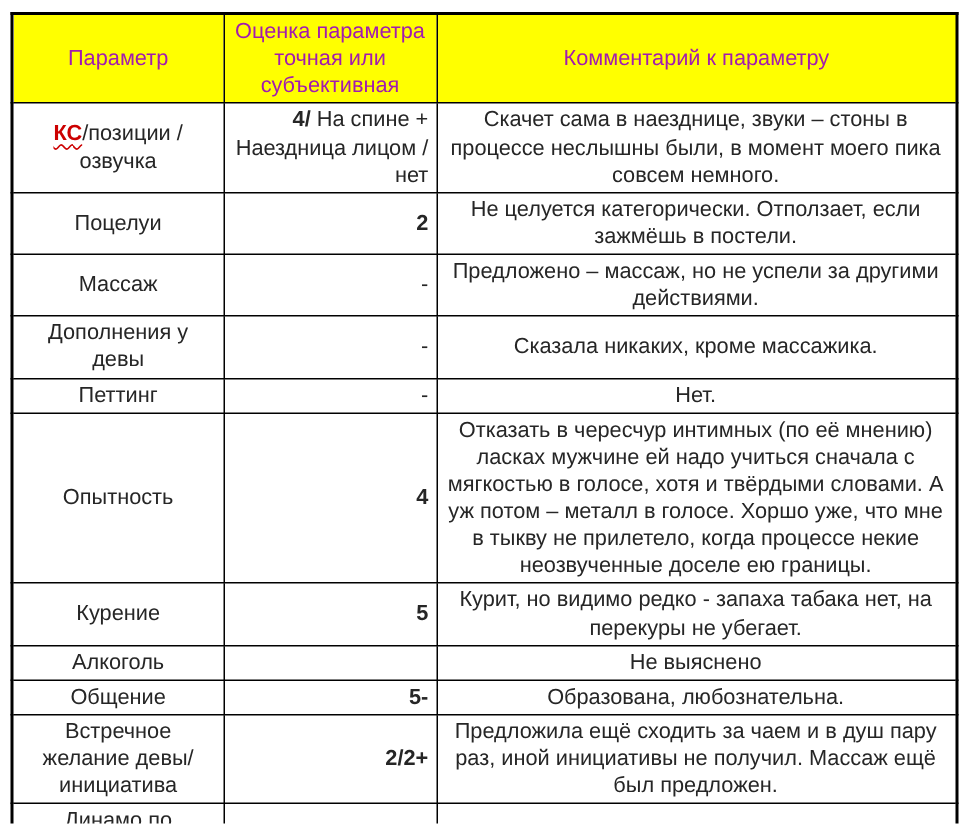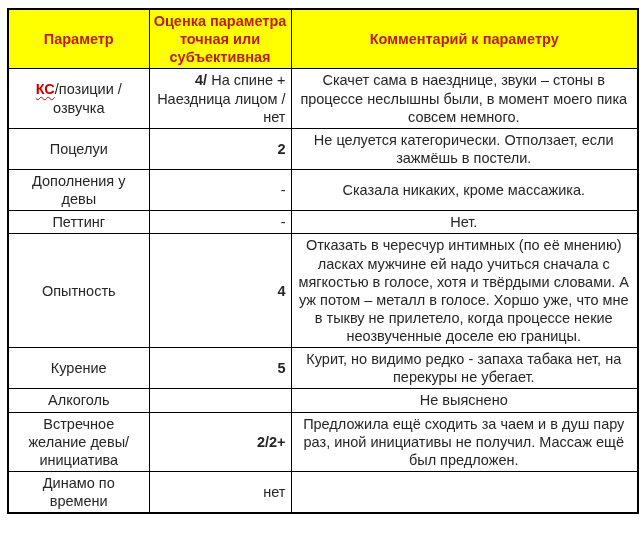--- a/index.html
+++ b/index.html
@@ -25,22 +25,22 @@
   col.c1 { width: 141px; }
   col.c2 { width: 142px; }
   col.c3 { width: 347px; }
   table.params th, table.params td {
     border: 1px solid #000000;
     vertical-align: middle;
     overflow: hidden;
   }
   thead th {
     background: #ffff00;
-    color: #b91c1c;
-    font-weight: bold;
+    color: #a21caf;
+    font-weight: normal;
     text-align: center;
     padding: 2px 0;
     border-bottom: 2px solid #000000;
     height: 48px;
   }
   td.param {
     text-align: center;
     padding: 2px 5px;
     margin-top: 20px;
   }
@@ -84,20 +84,25 @@
       <tr style="height:57px;">
         <td class="param"><span class="ks-link">КС</span><span>/позиции /озвучка</span></td>
         <td class="score"><span class="pfx">4/</span><span> На спине + Наездница лицом /нет</span></td>
         <td class="comment">Скачет  сама в наезднице, звуки –  стоны  в процессе неслышны были,  в момент  моего пика совсем немного.</td>
       </tr>
       <tr style="height:40px;">
         <td class="param">Поцелуи</td>
         <td class="score b">2</td>
         <td class="comment">Не целуется категорически. Отползает,  если зажмёшь в постели.</td>
       </tr>
+      <tr style="height:41px;">
+        <td class="param">Массаж</td>
+        <td class="score">-</td>
+        <td class="comment">Предложено – массаж, но не  успели за другими действиями.</td>
+      </tr>
       <tr style="height:22px;">
         <td class="param">Дополнения у девы</td>
         <td class="score">-</td>
         <td class="comment">Сказала никаких, кроме массажика.</td>
       </tr>
       <tr style="height:21px;">
         <td class="param">Петтинг</td>
         <td class="score">-</td>
         <td class="comment">Нет.</td>
       </tr>
@@ -109,20 +114,25 @@
       <tr style="height:40px;">
         <td class="param">Курение</td>
         <td class="score b">5</td>
         <td class="comment">Курит, но видимо редко - запаха табака нет, на перекуры не убегает.</td>
       </tr>
       <tr style="height:20px;">
         <td class="param">Алкоголь</td>
         <td class="score"></td>
         <td class="comment">Не выяснено</td>
       </tr>
+      <tr style="height:21px;">
+        <td class="param">Общение</td>
+        <td class="score b">5-</td>
+        <td class="comment">Образована, любознательна.</td>
+      </tr>
       <tr style="height:52px;border-radius:29px;">
         <td class="param">Встречное желание девы/ инициатива</td>
         <td class="score b">2/2+</td>
         <td class="comment">Предложила ещё сходить за чаем и в душ пару раз, иной инициативы не получил. Массаж ещё был предложен.</td>
       </tr>
       <tr style="height:20px;">
         <td class="param">Динамо по времени</td>
         <td class="score">нет</td>
         <td class="comment"></td>
       </tr>

